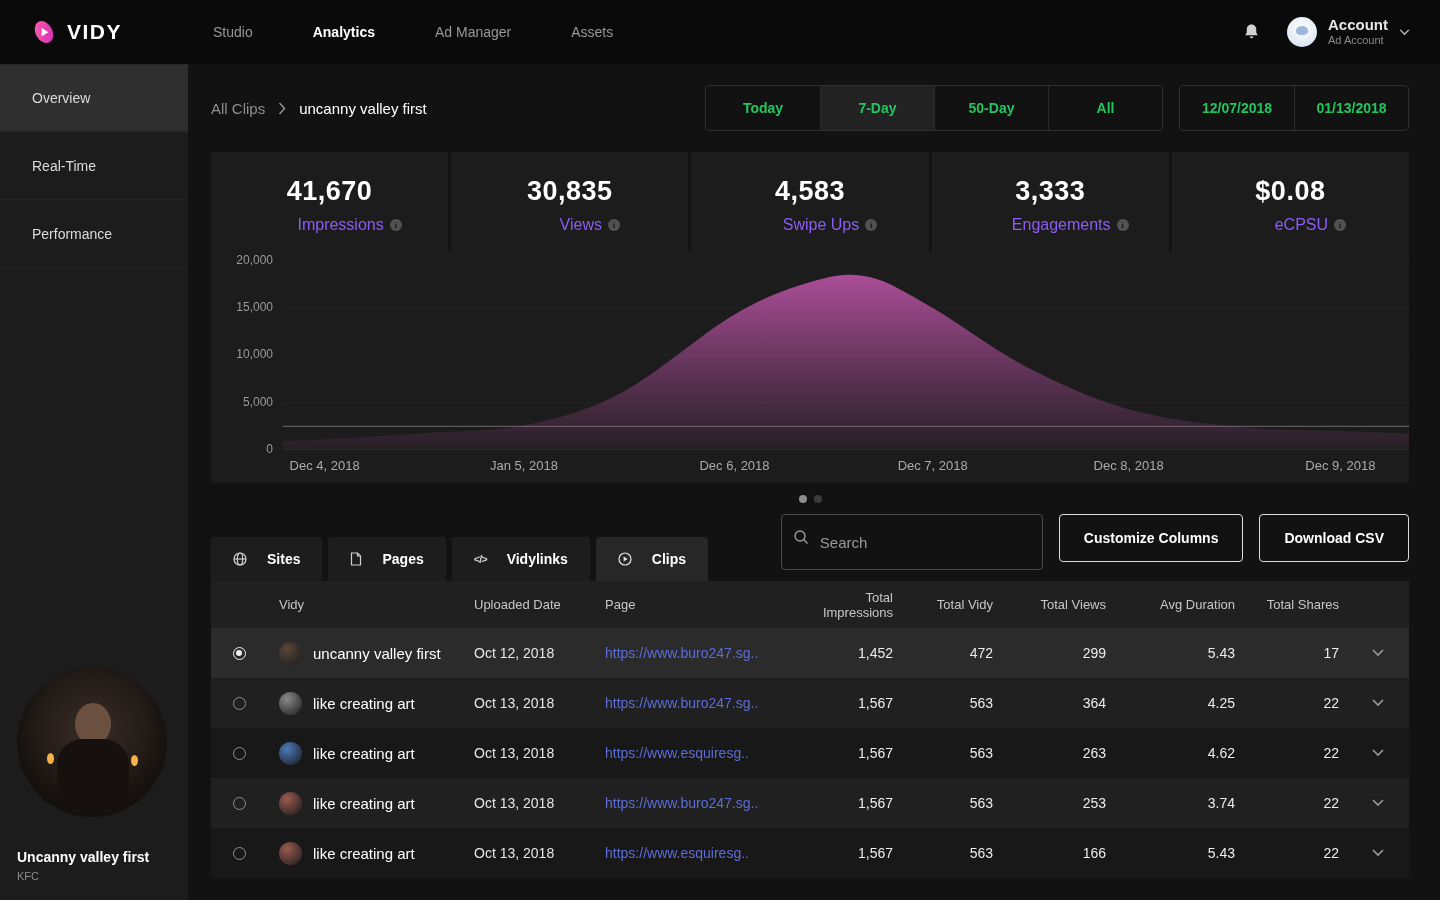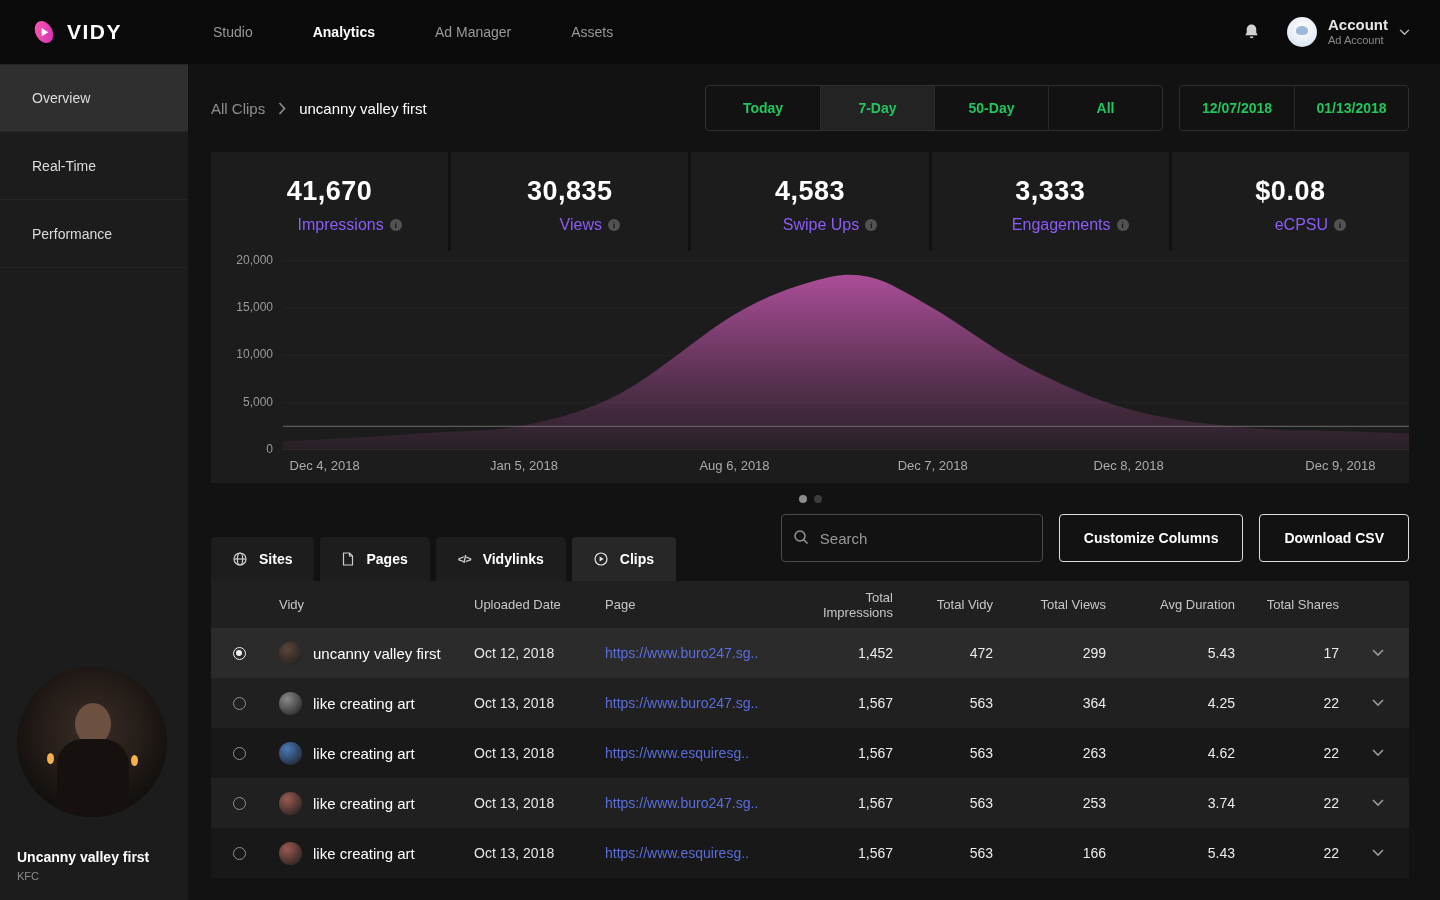--- a/index.html
+++ b/index.html
@@ -79,27 +79,27 @@
   .xtick { position:absolute; top:207px; transform:translateX(-50%); font-size:13px; color:#ababab; white-space:nowrap; }
 
   .dots { display:flex; justify-content:center; gap:7px; margin-top:12px; }
   .dot { width:8px; height:8px; border-radius:50%; background:#3c3c3c; cursor:pointer; }
   .dot.active { background:#8d8d8d; }
 
   
   .table-zone { position:relative; height:67px; margin-top:11px; }
   .tabs { position:absolute; left:0; bottom:0; display:flex; gap:6px; }
   .tab { height:44px; padding:0 22px; background:#1d1d1d; border-radius:4px 4px 0 0;
-    display:flex; align-items:center; gap:12px; font-size:14px; font-weight:600; color:#fff; cursor:pointer; }
+    display:flex; align-items:center; gap:20px; font-size:14px; font-weight:600; color:#fff; cursor:pointer; }
   .tab.active { background:#272727; }
   .t-icon { display:flex; align-items:center; color:#cfcfcf; }
   .icon-code::before { content:"</>"; font-size:11px; font-weight:700; letter-spacing:-1px; color:#cfcfcf; }
   .controls-right { position:absolute; right:0; top:0; display:flex; gap:16px; height:48px; }
   .search-box { position:relative; width:262px; }
-  .search-box input { width:100%; height:48px; background:transparent; border:1px solid #4a4a4a;
+  .search-box input { width:100%; height:56px; background:transparent; border:1px solid #4a4a4a;
     border-radius:4px; color:#ef4444; font-size:15px; padding:0 12px 0 38px;
     font-family:"Liberation Sans", sans-serif; }
   .search-box input::placeholder { color:#9a9a9a; }
   .search-ic { position:absolute; left:12px; top:15px; }
   .btn { height:48px; padding:0 24px; border:1px solid #dcdcdc; border-radius:4px; background:transparent;
     color:#fff; font-size:14px; font-weight:600; display:flex; align-items:center; cursor:pointer;
     font-family:"Liberation Sans", sans-serif; }
 
   
   .grid-row { display:grid; grid-template-columns:56px 194px 142px 192px 106px 100px 113px 129px 104px 62px;
@@ -271,21 +271,21 @@
           <line x1="0" x2="1122" y1="104.33980582524272" y2="104.33980582524272" stroke="#242424" stroke-width="1"></line>
           <line x1="0" x2="1122" y1="57.00970873786409" y2="57.00970873786409" stroke="#242424" stroke-width="1"></line>
           <line x1="0" x2="1122" y1="9.679611650485441" y2="9.679611650485441" stroke="#242424" stroke-width="1"></line>
           <line x1="0" x2="1122" y1="199" y2="199" stroke="#2e2e2e" stroke-width="1"></line>
           <line x1="0" x2="1122" y1="175.33495145631068" y2="175.33495145631068" stroke="rgba(255,255,255,0.28)" stroke-width="1.2"></line>
           <path d="M 0 190.48058252427185 C 9.3 190.0, 31.8 189.1, 56.1 187.6 C 80.4 186.2, 115.2 184.2, 145.9 182.0 C 176.5 179.8, 208.3 181.0, 240.1 174.4 C 271.9 167.8, 301.6 160.7, 336.6 142.2 C 371.6 123.7, 418.1 82.3, 449.9 63.6 C 481.7 45.0, 505.1 36.8, 527.3 30.5 C 549.6 24.2, 563.4 21.4, 583.4 25.8 C 603.4 30.2, 621.2 42.0, 647.4 57.0 C 673.6 72.0, 708.0 98.8, 740.5 115.7 C 773.1 132.6, 807.1 148.2, 842.6 158.3 C 878.2 168.4, 918.5 172.7, 953.7 176.3 C 988.9 179.9, 1025.5 179.0, 1053.6 180.1 C 1081.6 181.2, 1110.6 182.4, 1122.0 182.9 L 1122 199 L 0 199 Z" fill="url(#ag)"></path>
         </svg>
       <div id="x-labels">
           <div class="xtick" style="left: 3.7%;">Dec 4, 2018</div>
           <div class="xtick" style="left: 21.4%;">Jan 5, 2018</div>
-          <div class="xtick" style="left: 40.1%;">Aug 6, 2018</div>
+          <div class="xtick" style="left: 40.1%;">Dec 6, 2018</div>
           <div class="xtick" style="left: 57.7%;">Dec 7, 2018</div>
           <div class="xtick" style="left: 75.1%;">Dec 8, 2018</div>
           <div class="xtick" style="left: 93.9%;">Dec 9, 2018</div>
         </div>
     </div>
   </div>
 
   <div class="dots" id="dots">
       <span class="dot active"></span>
       <span class="dot"></span>

